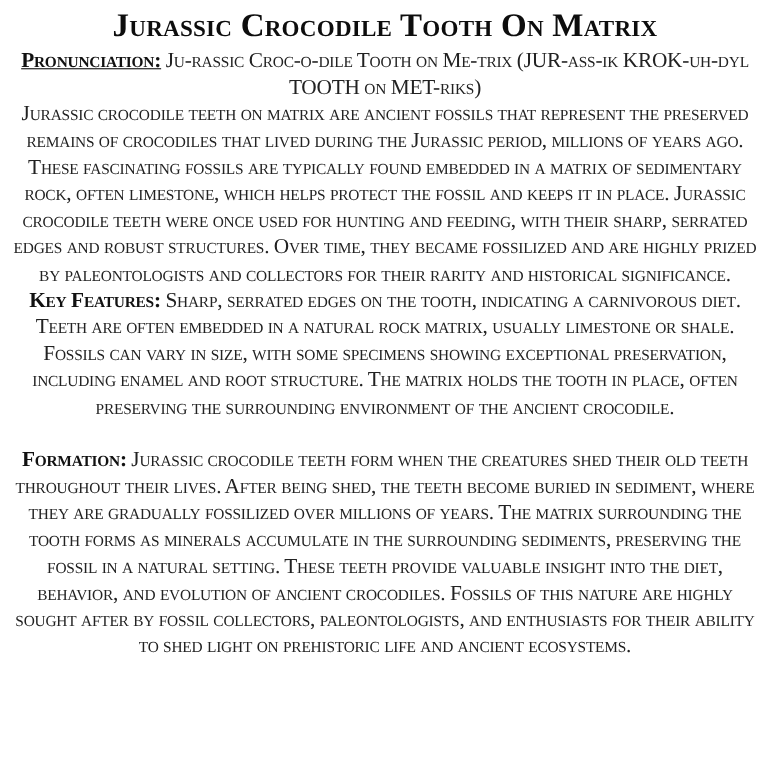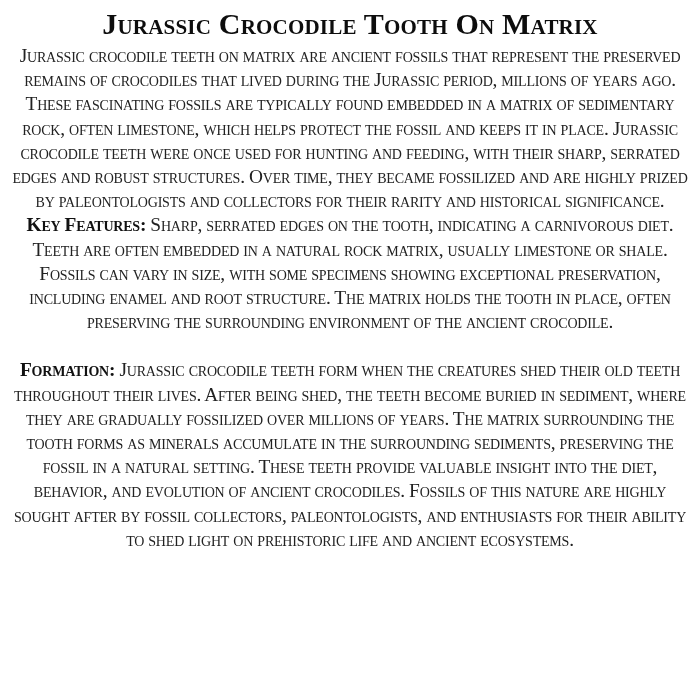--- a/index.html
+++ b/index.html
@@ -32,20 +32,23 @@
   .lbl { font-weight: bold; color: #111; }
   .lbl.u { text-decoration: underline; }
   .gap { height: 24px; }
 </style>
 </head>
 <body>
 
 <div class="page">
   <h1 class="title">Jurassic Crocodile Tooth On Matrix</h1>
 
+  <p class="para">
+    <span class="lbl u">Pronunciation:</span><span> Ju-rassic Croc-o-dile Tooth on Me-trix (JUR-ass-ik KROK-uh-dyl TOOTH on MET-riks)</span>
+  </p>
 
   <p class="para">Jurassic crocodile teeth on matrix are ancient fossils that represent the preserved remains of crocodiles that lived during the Jurassic period, millions of years ago. These fascinating fossils are typically found embedded in a matrix of sedimentary rock, often limestone, which helps protect the fossil and keeps it in place. Jurassic crocodile teeth were once used for hunting and feeding, with their sharp, serrated edges and robust structures. Over time, they became fossilized and are highly prized by paleontologists and collectors for their rarity and historical significance.</p>
 
   <p class="para">
     <span class="lbl">Key Features:</span><span> Sharp, serrated edges on the tooth, indicating a carnivorous diet. Teeth are often embedded in a natural rock matrix, usually limestone or shale. Fossils can vary in size, with some specimens showing exceptional preservation, including enamel and root structure. The matrix holds the tooth in place, often preserving the surrounding environment of the ancient crocodile.</span>
   </p>
 
   <div class="gap"></div>
 
   <p class="para">

